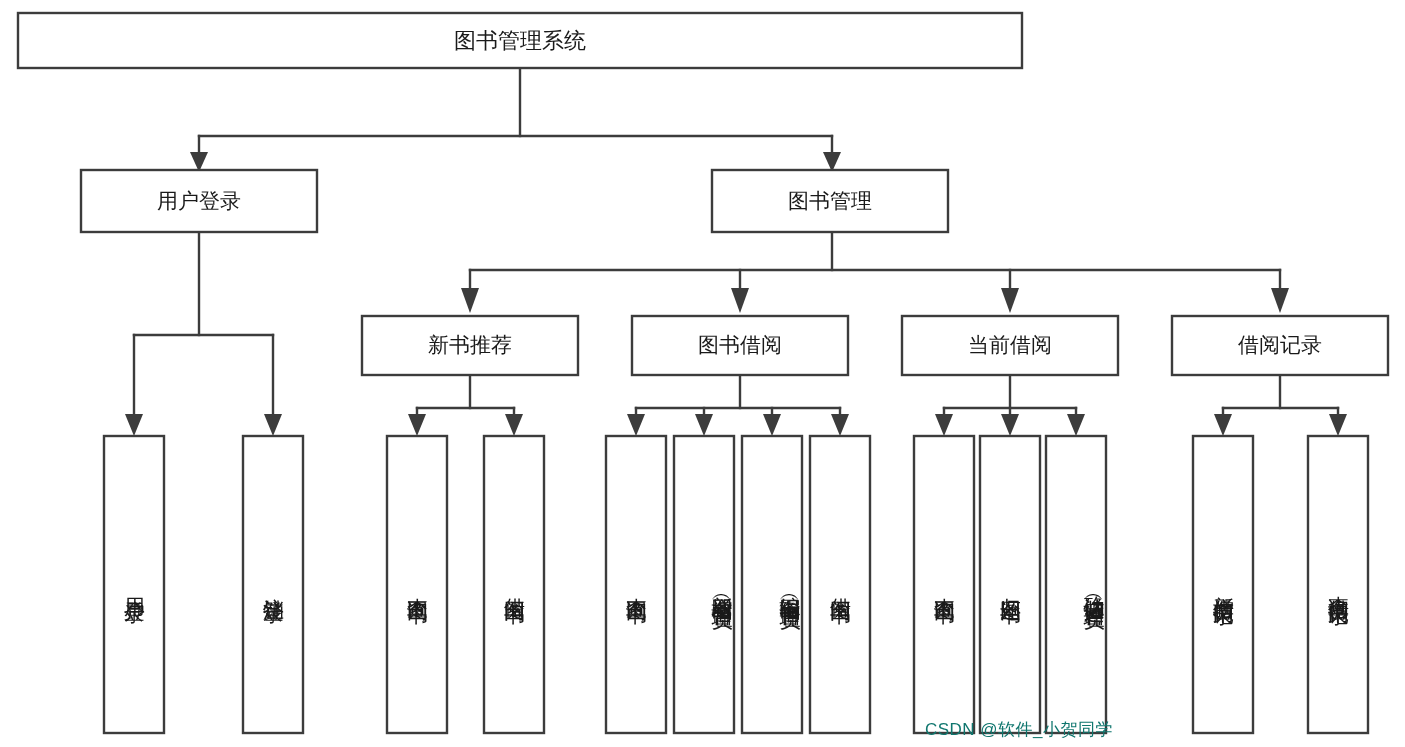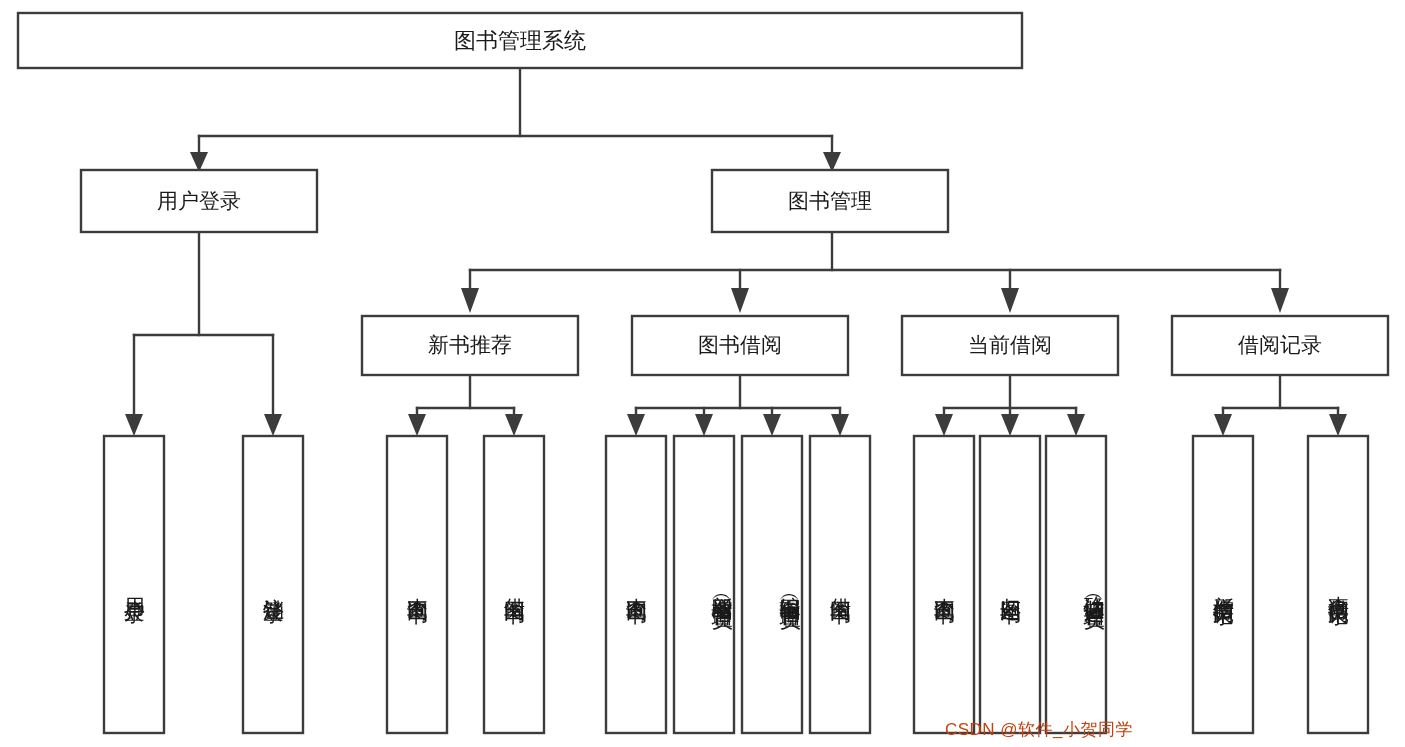--- a/index.html
+++ b/index.html
@@ -11,21 +11,20 @@
     width: 1405px;
     height: 747px;
     font-family: "Liberation Sans", sans-serif;
     overflow: hidden;
   }
   #diagram-root {
     position: relative;
     width: 1121px;
     height: 747px;
     background: #ffffff;
-    padding-left: 20px;
   }
   svg#flow {
     position: absolute;
     left: 0;
     top: 0;
     width: 1405px;
     height: 747px;
     display: block;
   }
   .node-rect {
@@ -73,21 +72,21 @@
     text-align: center;
     white-space: nowrap;
     pointer-events: none;
   }
   .watermark {
     position: absolute;
     right: 8px;
     bottom: 6px;
     font-family: "Liberation Sans", sans-serif;
     font-size: 17px;
-    color: #c2410c;
+    color: #0f766e;
     letter-spacing: 0.5px;
     white-space: nowrap;
   }
 </style>
 </head>
 <body>
 
 <div id="diagram-root">
 
   <svg id="flow" viewBox="0 0 1405 747">

